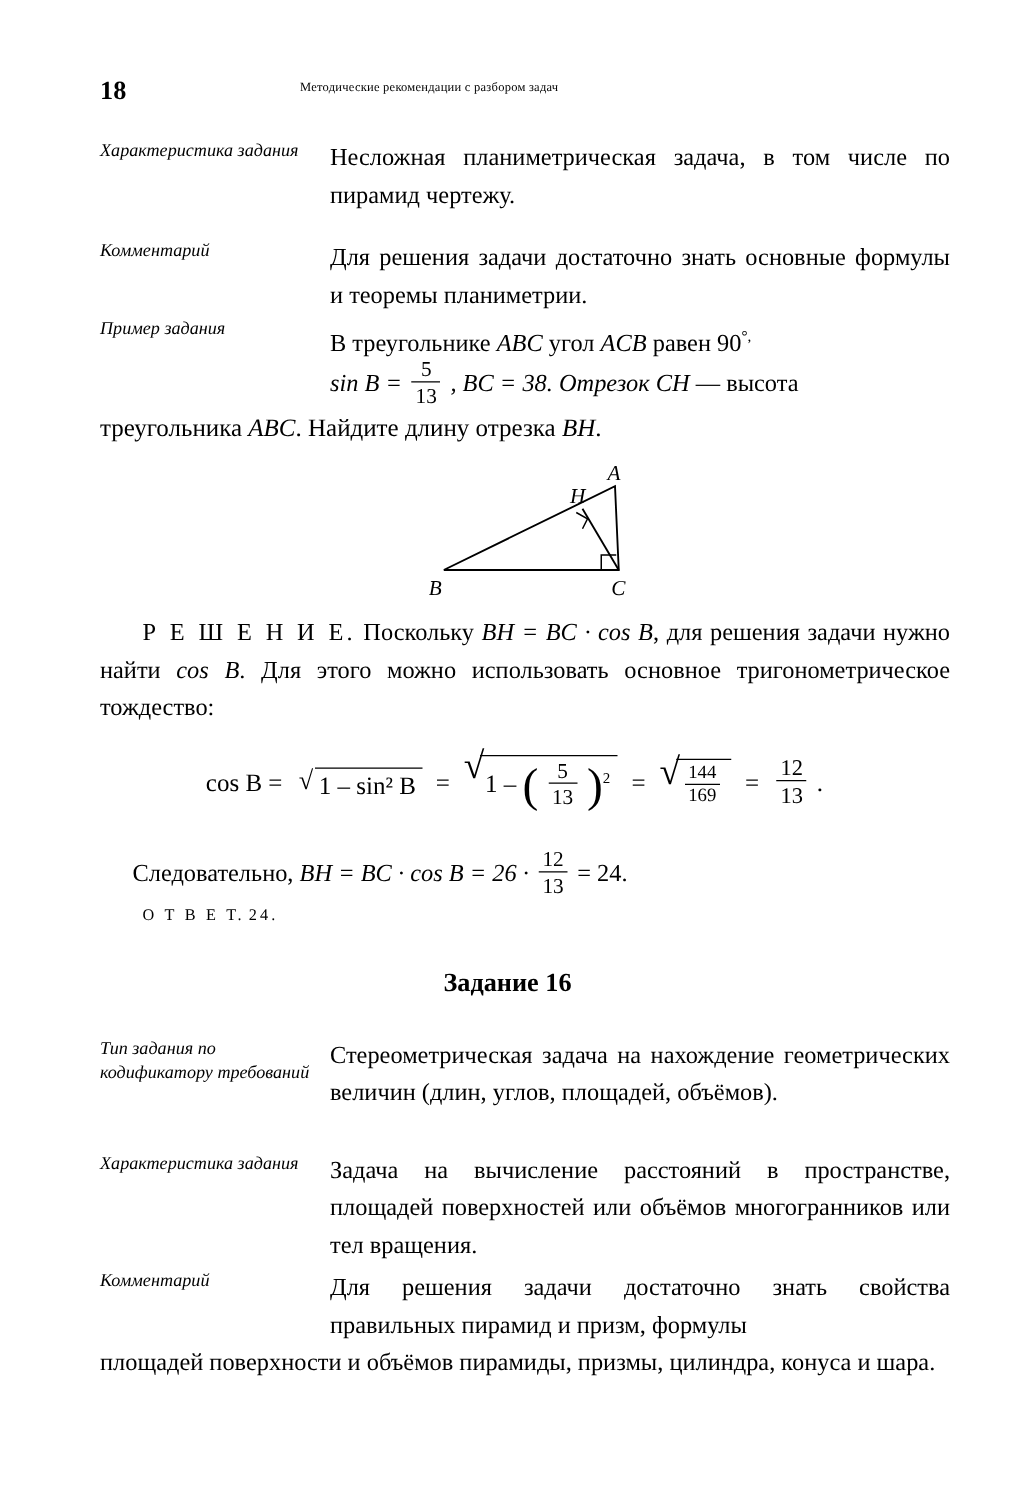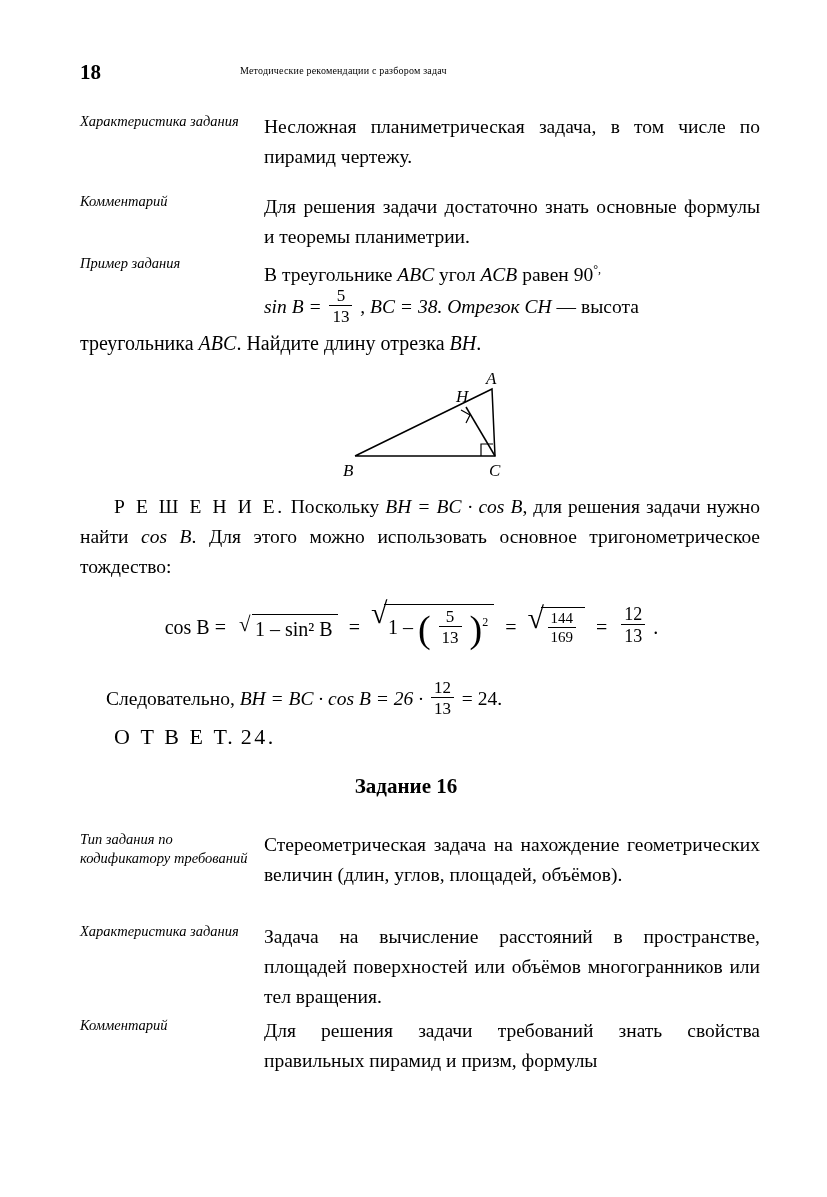--- a/index.html
+++ b/index.html
@@ -165,21 +165,21 @@
     text-align: center;
     font-size: 21px;
     font-weight: bold;
     font-family: "Liberation Serif", serif;
   }
 
   .answer {
     position: absolute;
     left: 0;
     width: 680px;
-    font-size: 22px;
+    font-size: 13px;
     font-family: "Liberation Serif", serif;
   }
   .indent { padding-left: 34px; }
   sup.deg { font-size: 0.62em; vertical-align: super; }
 </style>
 </head>
 <body>
 
 <div class="page">
 
@@ -320,17 +320,18 @@
     <div class="body-text">Стереометрическая задача на нахождение геометрических величин (длин, углов, площадей, объёмов).</div>
   </div>
 
   <div class="block" style="top:908px;">
     <div class="lbl">Характеристика задания</div>
     <div class="body-text">Задача на вычисление расстояний в пространстве, площадей поверхностей или объёмов многогранников или тел вращения.</div>
   </div>
 
   <div class="block" style="top:1002px;">
     <div class="lbl">Комментарий</div>
-    <div class="body-text">Для решения задачи требований знать свойства правильных пирамид и призм, формулы</div>
-  </div>
-
+    <div class="body-text">Для решения задачи достаточно знать свойства правильных пирамид и призм, формулы</div>
+  </div>
+
+  <div class="full-text" style="left:80px; top:1062px;">площадей поверхности и объёмов пирамиды, призмы, цилиндра, конуса и шара.</div>
 
 </div>
 
 </body></html>

